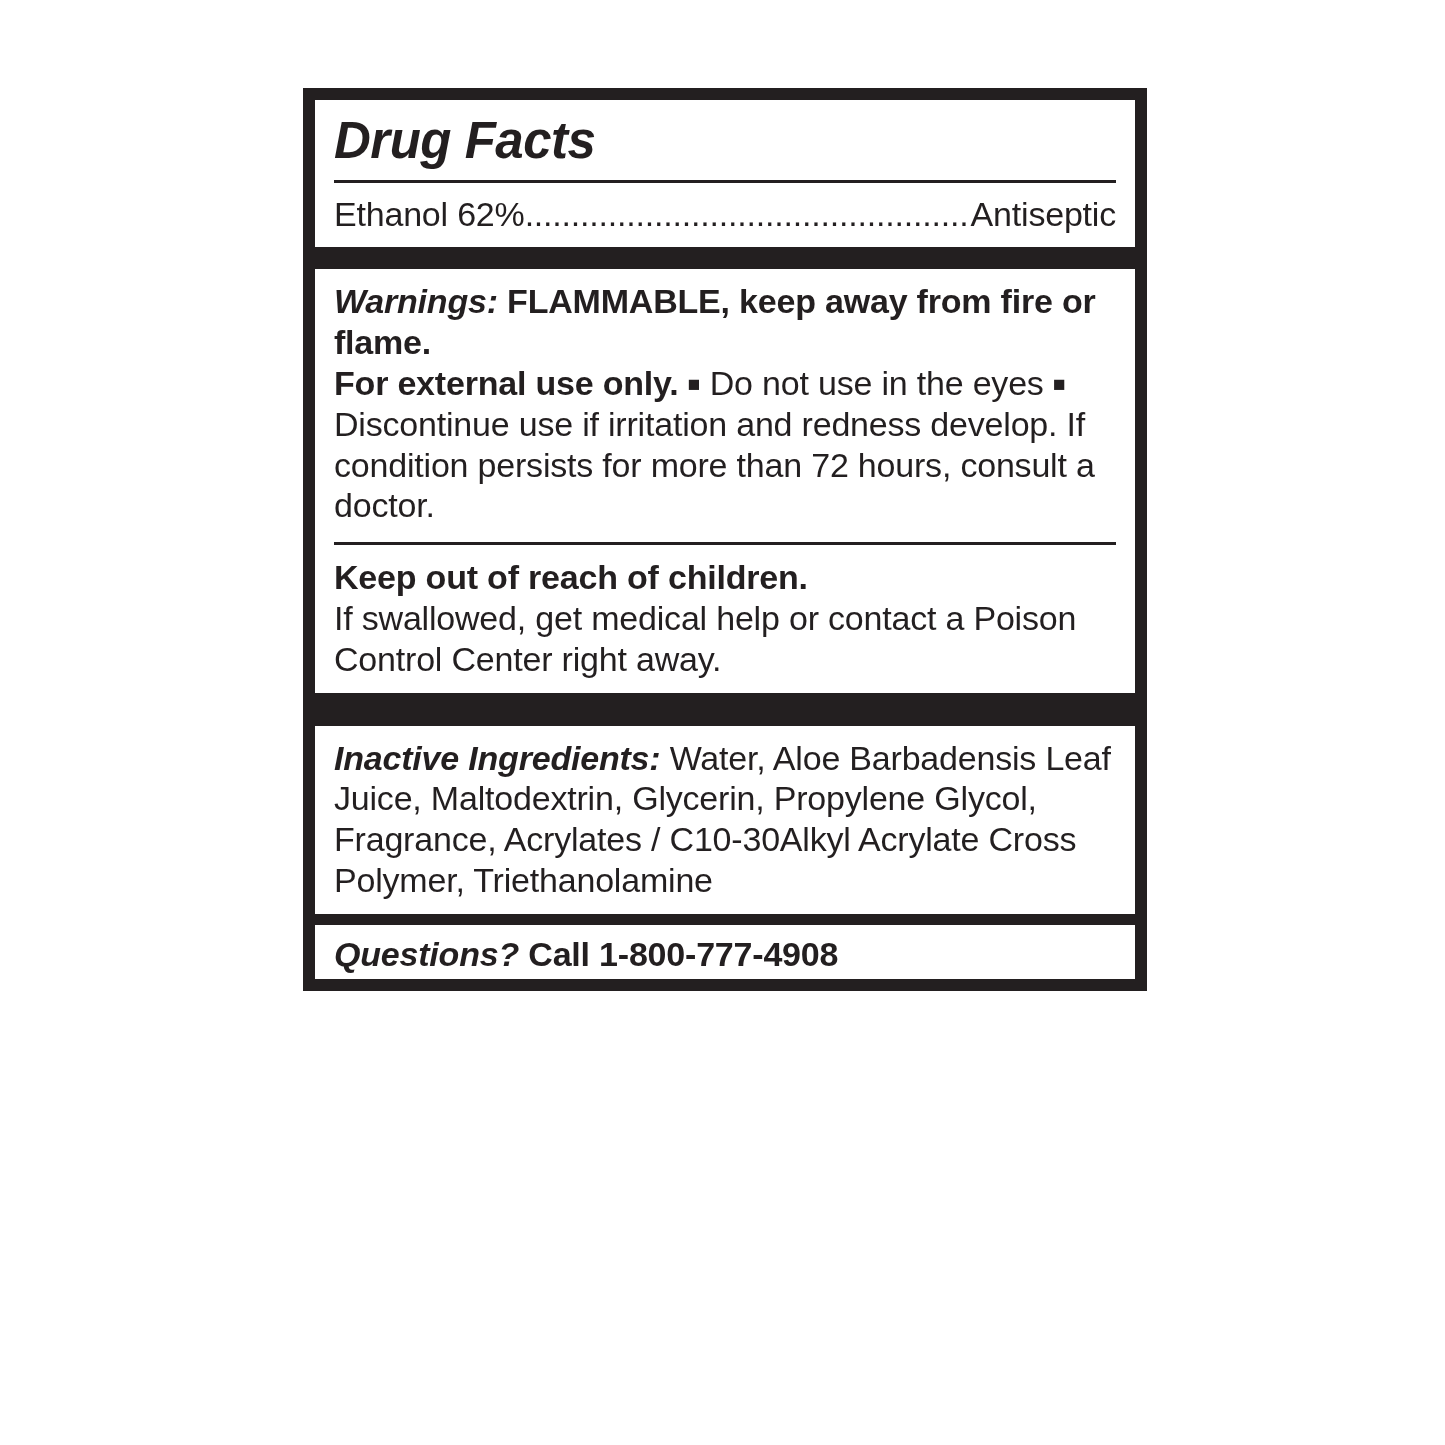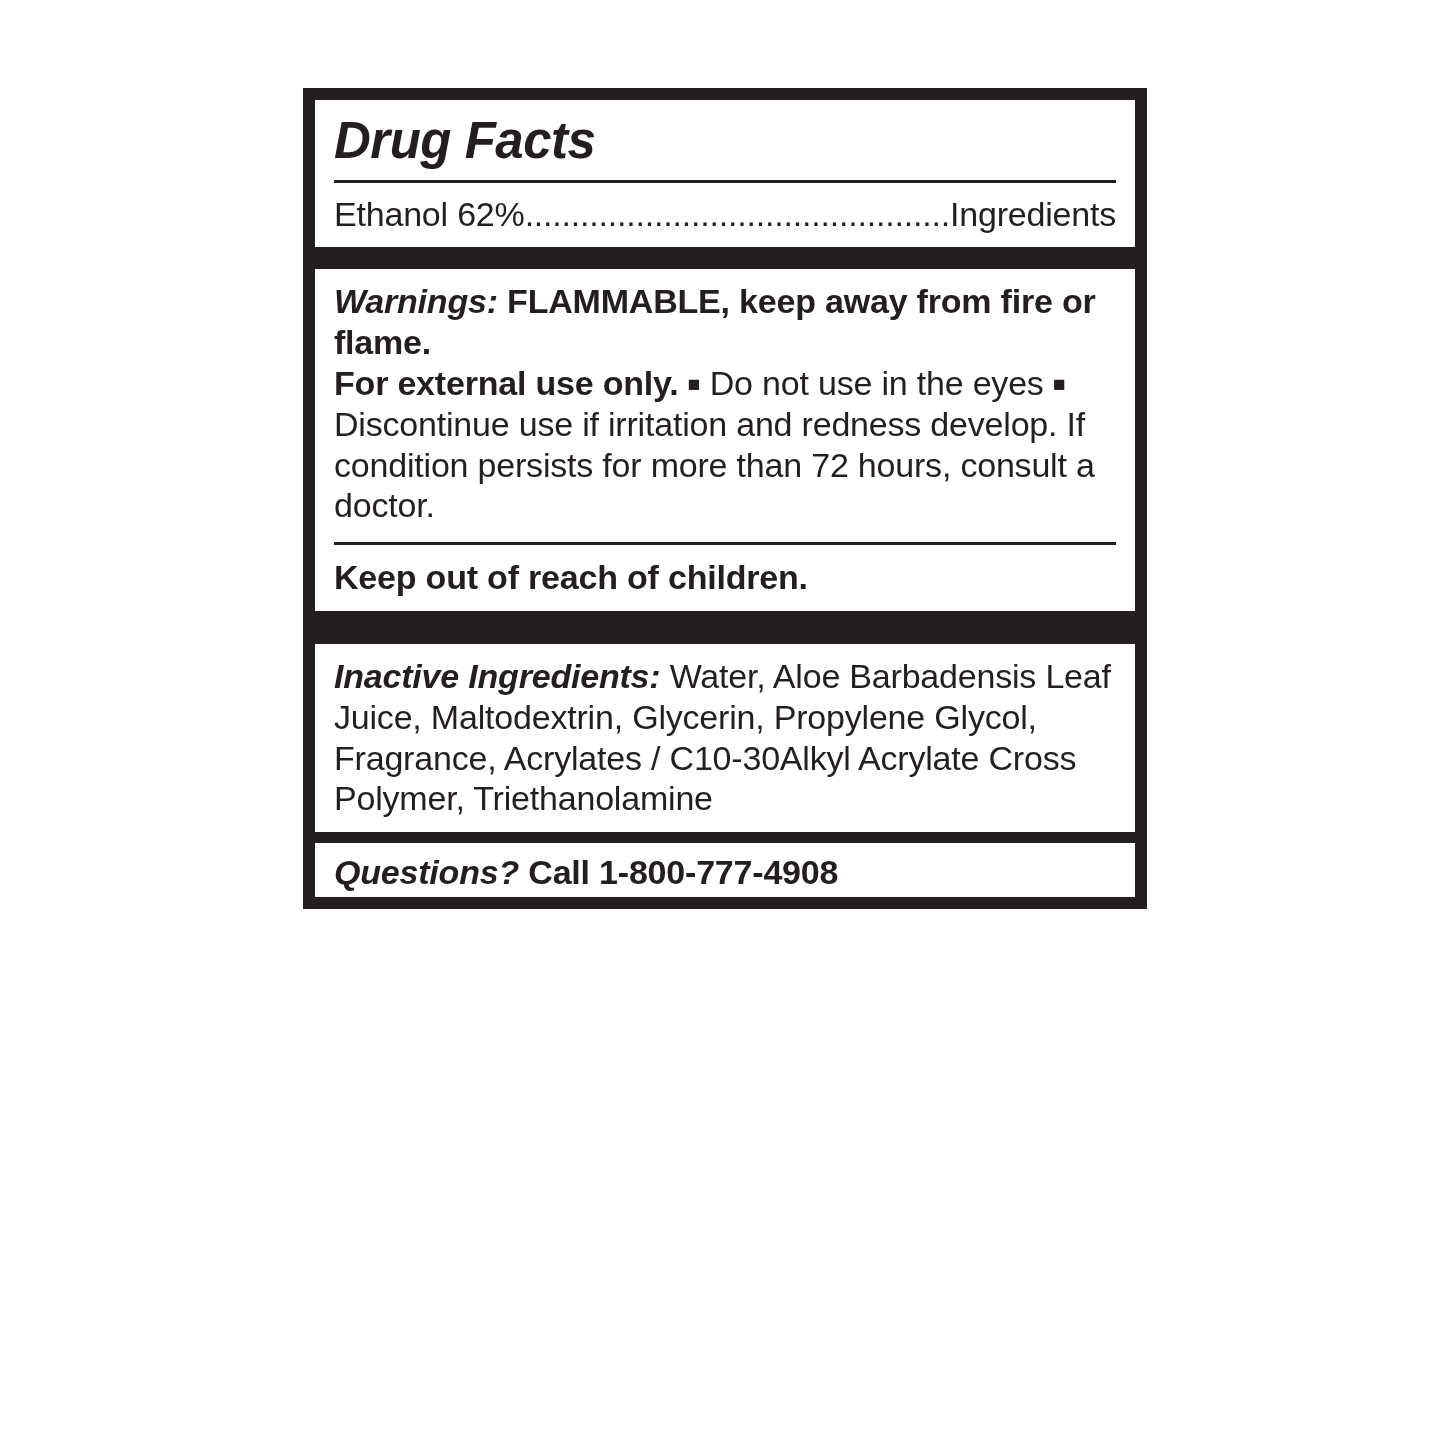--- a/index.html
+++ b/index.html
@@ -92,34 +92,35 @@
 
 <div class="page">
   <div class="label-box">
 
     <div class="sec">
       <div class="title">Drug Facts</div>
       <div class="rule"></div>
       <div class="leader-row">
         <span class="nowrap">Ethanol 62%</span>
         <span class="leader-dots">................................................................................</span>
-        <span class="nowrap">Ingredients</span>
+        <span class="nowrap">Antiseptic</span>
       </div>
     </div>
 
     <div class="divider"></div>
 
 
     <div class="divider"></div>
 
     <div class="sec">
       <p><span class="hbi">Warnings:</span> <span class="hb">FLAMMABLE, keep away from fire or flame.</span></p>
       <p class="mt"><span class="hb">For external use only.</span> <span class="sq">■</span> <span>Do not use in the eyes</span> <span class="sq">■</span> <span>Discontinue use if irritation and redness develop. If condition persists for more than 72 hours, consult a doctor.</span></p>
       <div class="rule-thin"></div>
       <p><span class="hb">Keep out of reach of children.</span></p>
+      <p><span>If swallowed, get medical help or contact a Poison Control Center right away.</span></p>
     </div>
 
     <div class="divider"></div>
 
 
     <div class="divider"></div>
 
 
     <div class="divider"></div>
 

